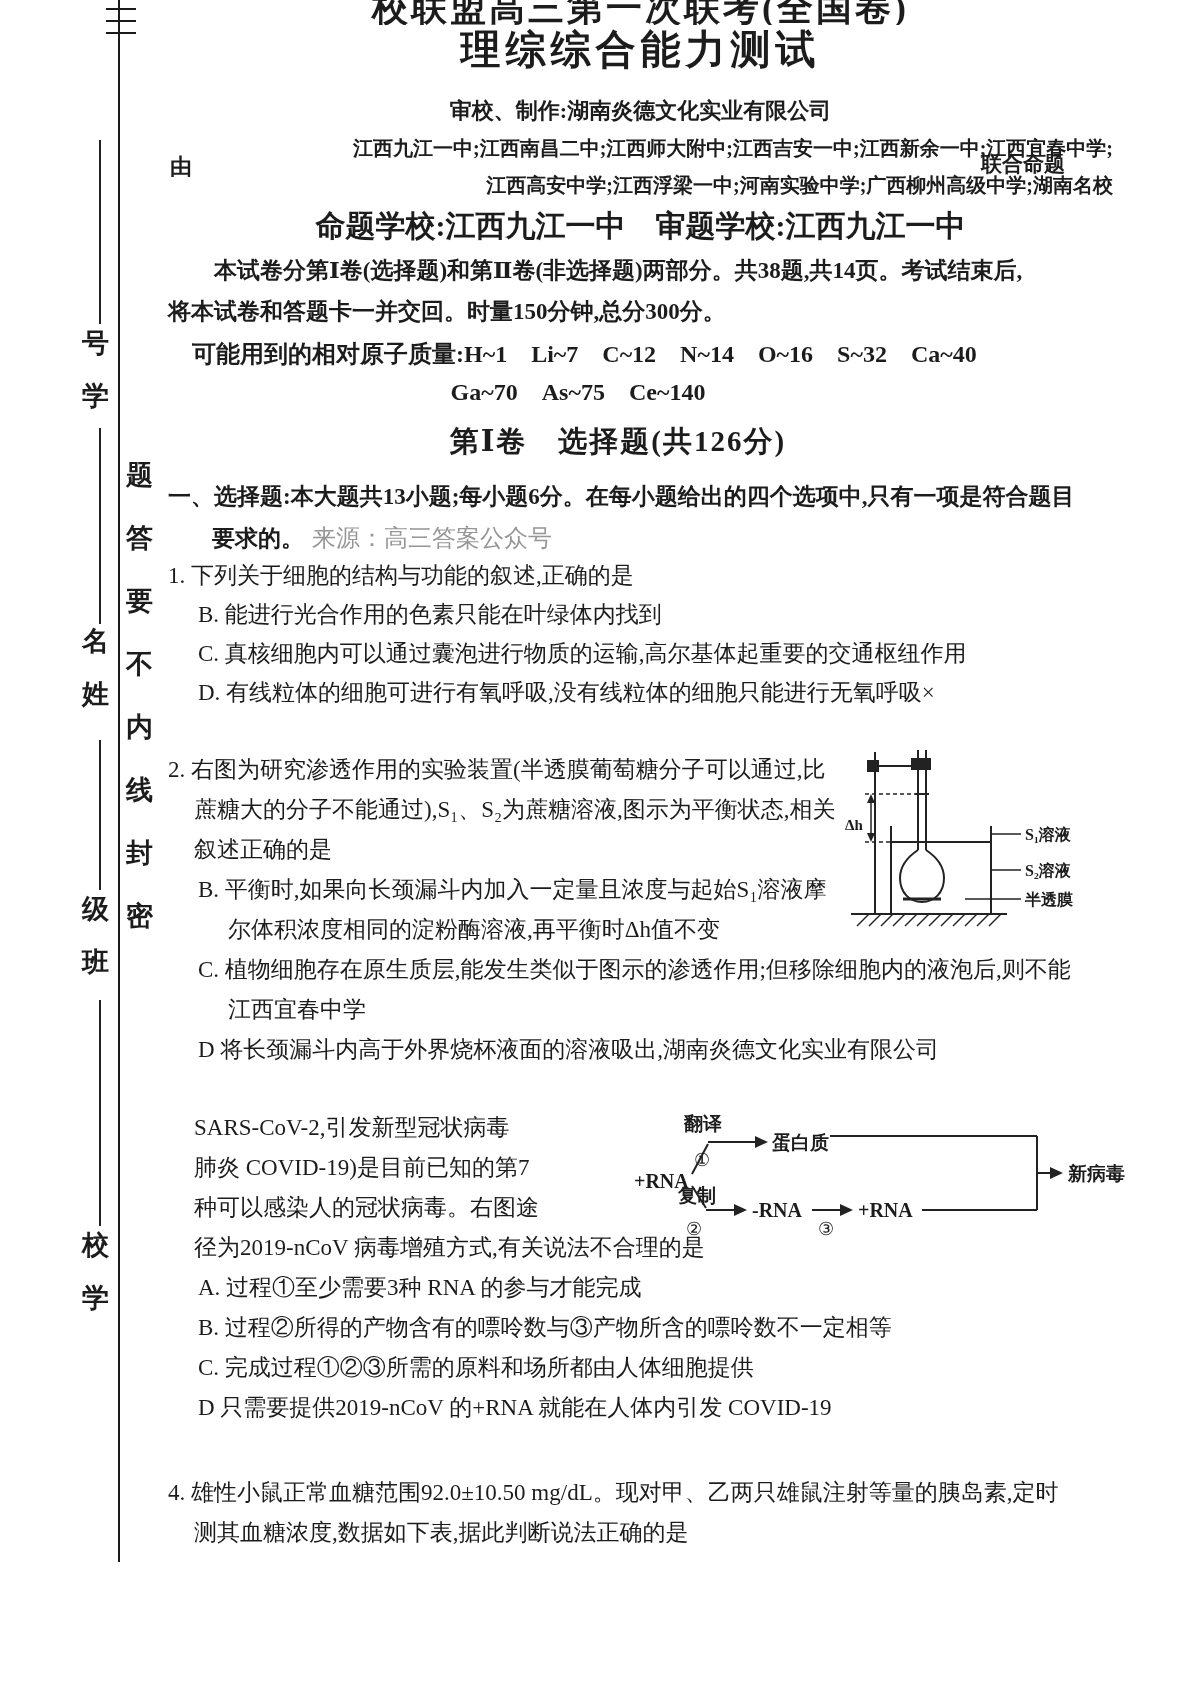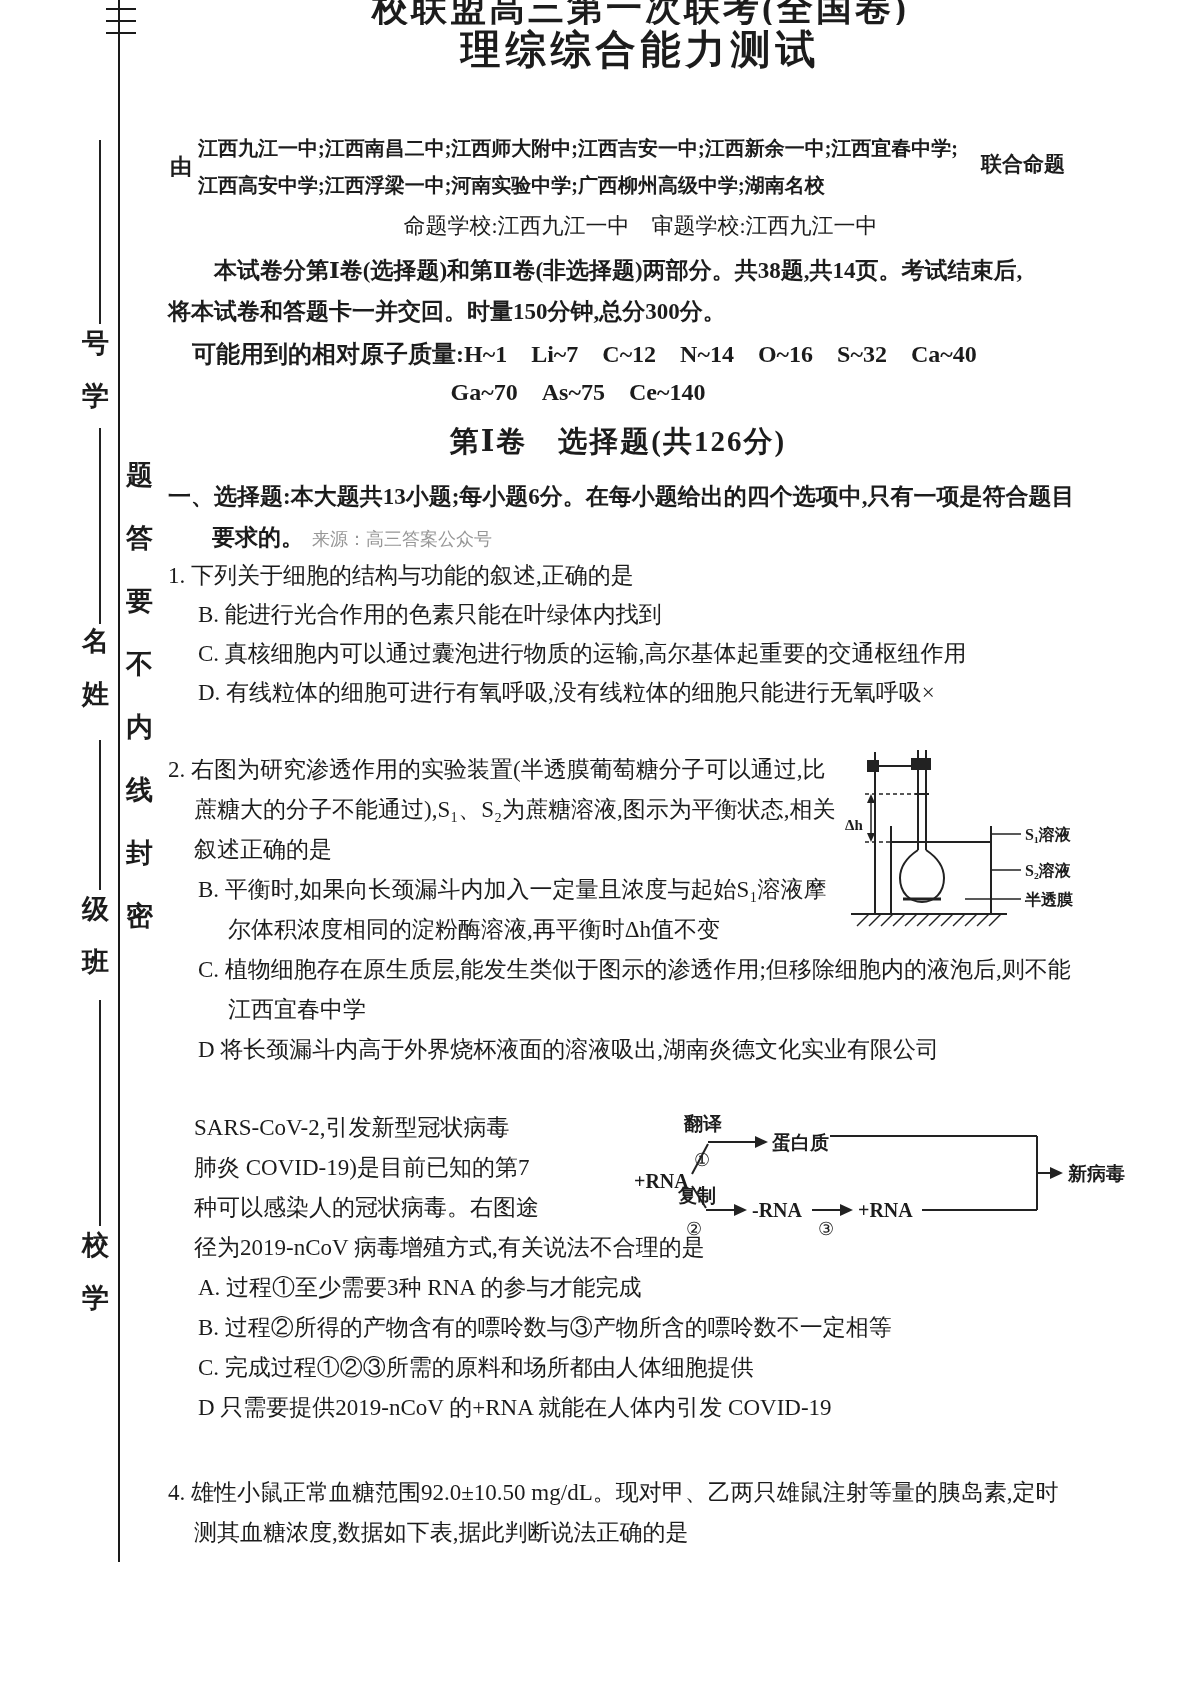--- a/index.html
+++ b/index.html
@@ -12,30 +12,30 @@
   .abs { position:absolute; }
   .line { font-size:23px; line-height:40px; white-space:nowrap; }
   .center { text-align:center; }
 
   
   .clipwrap { overflow:hidden; text-align:center; height:25px; }
   .cliptext { font-size:36px; font-weight:bold; letter-spacing:3px; transform:translateY(-16px); white-space:nowrap; }
 
   .main-title { font-size:40px; font-weight:bold; letter-spacing:5px; line-height:52px; }
   .producer   { font-size:22px; font-weight:bold; line-height:34px; }
-  .schools-lines { padding-left:30px; font-size:20px; font-weight:bold; line-height:37px; white-space:nowrap; }
+  .schools-lines { padding-left:30px; font-size:20px; font-weight:bold; line-height:37px; white-space:nowrap;text-align:right; }
   .by-label   { font-size:22px; font-weight:bold; }
   .joint-label{ font-size:21px; font-weight:bold; }
-  .setters    { font-size:22px; font-weight:normal; line-height:36px; }
+  .setters    { font-size:30px; font-weight:bold; line-height:36px; }
   .notice     { font-size:23px; font-weight:bold; line-height:41px; }
   .notice .indent { text-indent:2em; }
   .mass       { font-size:24px; font-weight:bold; line-height:40px; white-space:nowrap; }
   .sec-title  { font-size:29px; font-weight:bold; line-height:46px; letter-spacing:2px; }
   .intro      { font-size:23px; font-weight:bold; line-height:41px; white-space:nowrap; }
-  .source-tag { color:#969696; font-weight:normal; font-size:18px; font-family:"Liberation Sans","DejaVu Sans",sans-serif; margin-left:8px; }
+  .source-tag { color:#969696; font-weight:normal; font-size:24px; font-family:"Liberation Sans","DejaVu Sans",sans-serif; margin-left:8px; }
 
   .opt  { padding-left:30px; }
   .ind1 { padding-left:26px; }
   .ind2 { padding-left:60px; }
 
   
   .rule  { position:absolute; left:118px; top:0; width:2px; height:1562px; background:#1a1a1a; }
   .tick  { position:absolute; left:106px; width:30px; height:2px; background:#1a1a1a; }
   .vseg  { position:absolute; left:99px; width:0; border-left:2px solid #222; }
   .vcol  { position:absolute; display:flex; flex-direction:column; align-items:center; font-weight:bold; }
@@ -90,20 +90,21 @@
       <span>封</span>
       <span>密</span>
     </div>
 
   <div class="abs clipwrap" style="left:168px;top:0;width:945px;">
     <div class="cliptext">校联盟高三第一次联考(全国卷)</div>
   </div>
 
   <div class="abs main-title center" style="left:168px;top:24px;width:945px;">理综综合能力测试</div>
 
+  <div class="abs producer center" style="left:168px;top:94px;width:945px;">审校、制作:湖南炎德文化实业有限公司</div>
 
   <div class="abs" style="left:168px;top:130px;width:945px;height:78px;">
     <div class="abs by-label" style="left:2px;top:22px;">由</div>
     <div class="schools-lines">江西九江一中;江西南昌二中;江西师大附中;江西吉安一中;江西新余一中;江西宜春中学;</div>
     <div class="schools-lines">江西高安中学;江西浮梁一中;河南实验中学;广西柳州高级中学;湖南名校</div>
     <div class="abs joint-label" style="right:48px;top:20px;">联合命题</div>
   </div>
 
   <div class="abs setters center" style="left:168px;top:208px;width:945px;">命题学校:江西九江一中　审题学校:江西九江一中</div>
 

